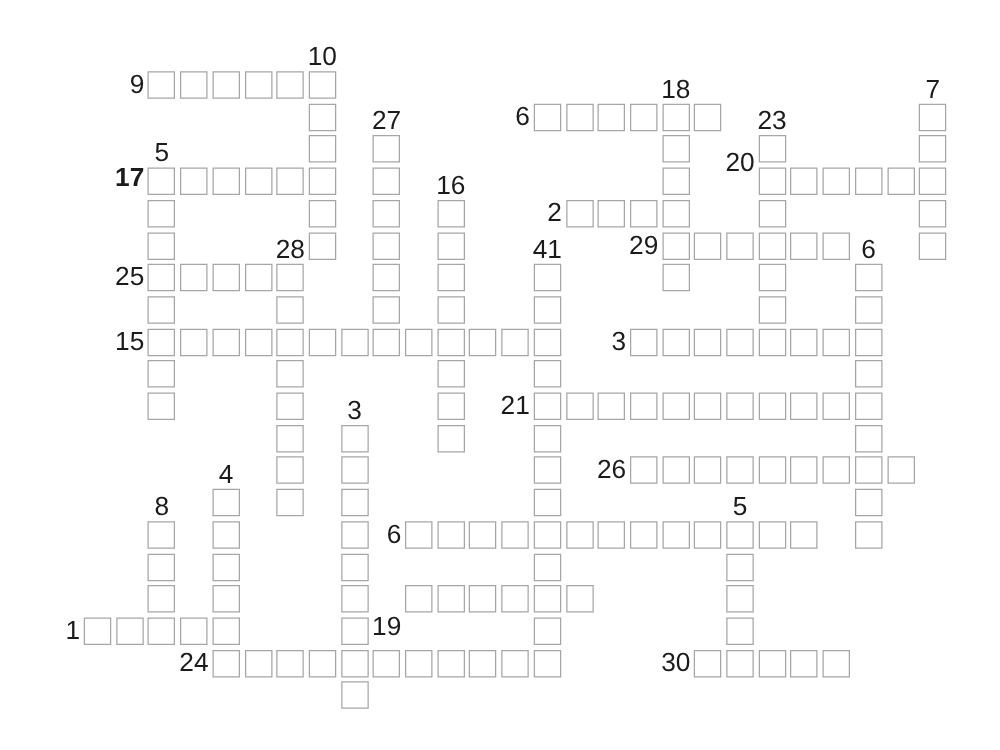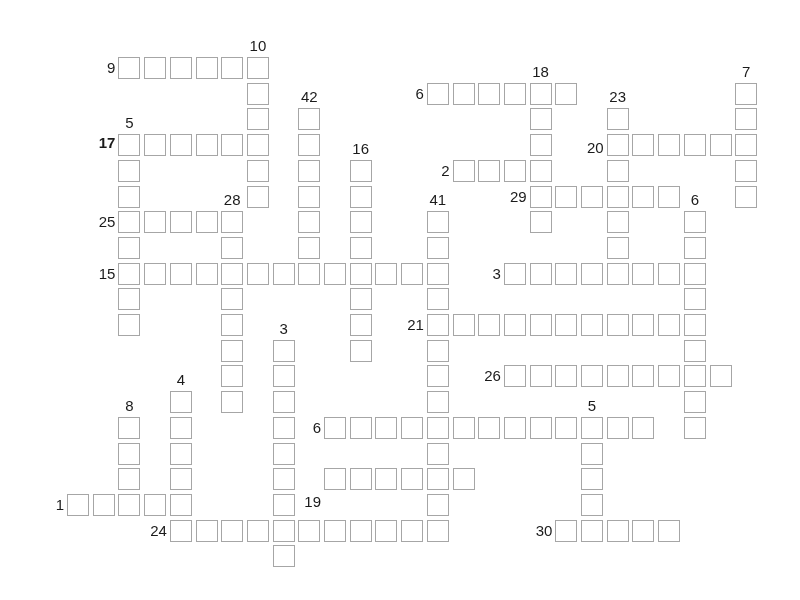--- a/index.html
+++ b/index.html
@@ -16,21 +16,21 @@
   }
   .cell {
     position: absolute;
     width: 20px; height: 20px;
     border: 1px solid #a6a6a6;
     background: #ffffff;
     box-sizing: content-box;
   }
   .num {
     position: absolute;
-    font-size: 15px;
+    font-size: 21px;
     color: #1b1b1b;
     white-space: nowrap;
   }
   .num-across {
     height: 22px;
     line-height: 22px;
     text-align: right;
   }
   .num-down {
     height: 20px;
@@ -176,21 +176,21 @@
     <div class="cell" style="left: 529.6px; top: 134.1px; border-color: rgb(166, 166, 166); background: rgb(255, 255, 255);"></div>
     <div class="cell" style="left: 529.6px; top: 185.5px; border-color: rgb(166, 166, 166); background: rgb(255, 255, 255);"></div>
     <div class="cell" style="left: 529.6px; top: 211.2px; border-color: rgb(166, 166, 166); background: rgb(255, 255, 255);"></div>
     <div class="num num-across" style="right: 479px; top: 491px;">19</div>
     <div class="cell" style="left: 324px; top: 468.2px; border-color: rgb(166, 166, 166); background: rgb(255, 255, 255);"></div>
     <div class="cell" style="left: 349.7px; top: 468.2px; border-color: rgb(166, 166, 166); background: rgb(255, 255, 255);"></div>
     <div class="cell" style="left: 375.4px; top: 468.2px; border-color: rgb(166, 166, 166); background: rgb(255, 255, 255);"></div>
     <div class="cell" style="left: 401.1px; top: 468.2px; border-color: rgb(166, 166, 166); background: rgb(255, 255, 255);"></div>
     <div class="cell" style="left: 426.8px; top: 468.2px; border-color: rgb(166, 166, 166); background: rgb(255, 255, 255);"></div>
     <div class="cell" style="left: 452.5px; top: 468.2px; border-color: rgb(166, 166, 166); background: rgb(255, 255, 255);"></div>
-    <div class="num num-across" style="right: 196.3px; top: 137px; margin-left: 13px;">20</div>
+    <div class="num num-across" style="right: 196.3px; top: 120px; margin-left: 13px;">20</div>
     <div class="cell" style="left: 606.7px; top: 134.1px; border-color: rgb(166, 166, 166); background: rgb(255, 255, 255);"></div>
     <div class="cell" style="left: 632.4px; top: 134.1px; border-color: rgb(166, 166, 166); background: rgb(255, 255, 255);"></div>
     <div class="cell" style="left: 658.1px; top: 134.1px; border-color: rgb(166, 166, 166); background: rgb(255, 255, 255);"></div>
     <div class="cell" style="left: 683.8px; top: 134.1px; border-color: rgb(166, 166, 166); background: rgb(255, 255, 255);"></div>
     <div class="cell" style="left: 709.5px; top: 134.1px; border-color: rgb(166, 166, 166); background: rgb(255, 255, 255);"></div>
     <div class="num num-across" style="right: 376.2px; top: 314px;">21</div>
     <div class="cell" style="left: 426.8px; top: 314px; border-color: rgb(166, 166, 166); background: rgb(255, 255, 255);"></div>
     <div class="cell" style="left: 452.5px; top: 314px; border-color: rgb(166, 166, 166); background: rgb(255, 255, 255);"></div>
     <div class="cell" style="left: 478.2px; top: 314px; border-color: rgb(166, 166, 166); background: rgb(255, 255, 255);"></div>
     <div class="cell" style="left: 503.9px; top: 314px; border-color: rgb(166, 166, 166); background: rgb(255, 255, 255);"></div>
@@ -232,21 +232,21 @@
     <div class="cell" style="left: 221.2px; top: 211.2px; border-color: rgb(166, 166, 166); background: rgb(255, 255, 255);"></div>
     <div class="num num-across" style="right: 299.1px; top: 365.4px;">26</div>
     <div class="cell" style="left: 503.9px; top: 365.4px; border-color: rgb(166, 166, 166); background: rgb(255, 255, 255);"></div>
     <div class="cell" style="left: 529.6px; top: 365.4px; border-color: rgb(166, 166, 166); background: rgb(255, 255, 255);"></div>
     <div class="cell" style="left: 555.3px; top: 365.4px; border-color: rgb(166, 166, 166); background: rgb(255, 255, 255);"></div>
     <div class="cell" style="left: 581px; top: 365.4px; border-color: rgb(166, 166, 166); background: rgb(255, 255, 255);"></div>
     <div class="cell" style="left: 606.7px; top: 365.4px; border-color: rgb(166, 166, 166); background: rgb(255, 255, 255);"></div>
     <div class="cell" style="left: 632.4px; top: 365.4px; border-color: rgb(166, 166, 166); background: rgb(255, 255, 255);"></div>
     <div class="cell" style="left: 658.1px; top: 365.4px; border-color: rgb(166, 166, 166); background: rgb(255, 255, 255);"></div>
     <div class="cell" style="left: 709.5px; top: 365.4px; border-color: rgb(166, 166, 166); background: rgb(255, 255, 255);"></div>
-    <div class="num num-down" style="left: 309.3px; top: 87.4px;">42</div>
+    <div class="num num-down" style="left: 309.3px; top: 87.4px;">27</div>
     <div class="cell" style="left: 298.3px; top: 108.4px; border-color: rgb(166, 166, 166); background: rgb(255, 255, 255);"></div>
     <div class="cell" style="left: 298.3px; top: 134.1px; border-color: rgb(166, 166, 166); background: rgb(255, 255, 255);"></div>
     <div class="cell" style="left: 298.3px; top: 159.8px; border-color: rgb(166, 166, 166); background: rgb(255, 255, 255);"></div>
     <div class="cell" style="left: 298.3px; top: 185.5px; border-color: rgb(166, 166, 166); background: rgb(255, 255, 255);"></div>
     <div class="cell" style="left: 298.3px; top: 211.2px; border-color: rgb(166, 166, 166); background: rgb(255, 255, 255);"></div>
     <div class="cell" style="left: 298.3px; top: 236.9px; border-color: rgb(166, 166, 166); background: rgb(255, 255, 255);"></div>
     <div class="num num-down" style="left: 232.2px; top: 190.2px;">28</div>
     <div class="cell" style="left: 221.2px; top: 236.9px; border-color: rgb(166, 166, 166); background: rgb(255, 255, 255);"></div>
     <div class="cell" style="left: 221.2px; top: 288.3px; border-color: rgb(166, 166, 166); background: rgb(255, 255, 255);"></div>
     <div class="cell" style="left: 221.2px; top: 314px; border-color: rgb(166, 166, 166); background: rgb(255, 255, 255);"></div>

